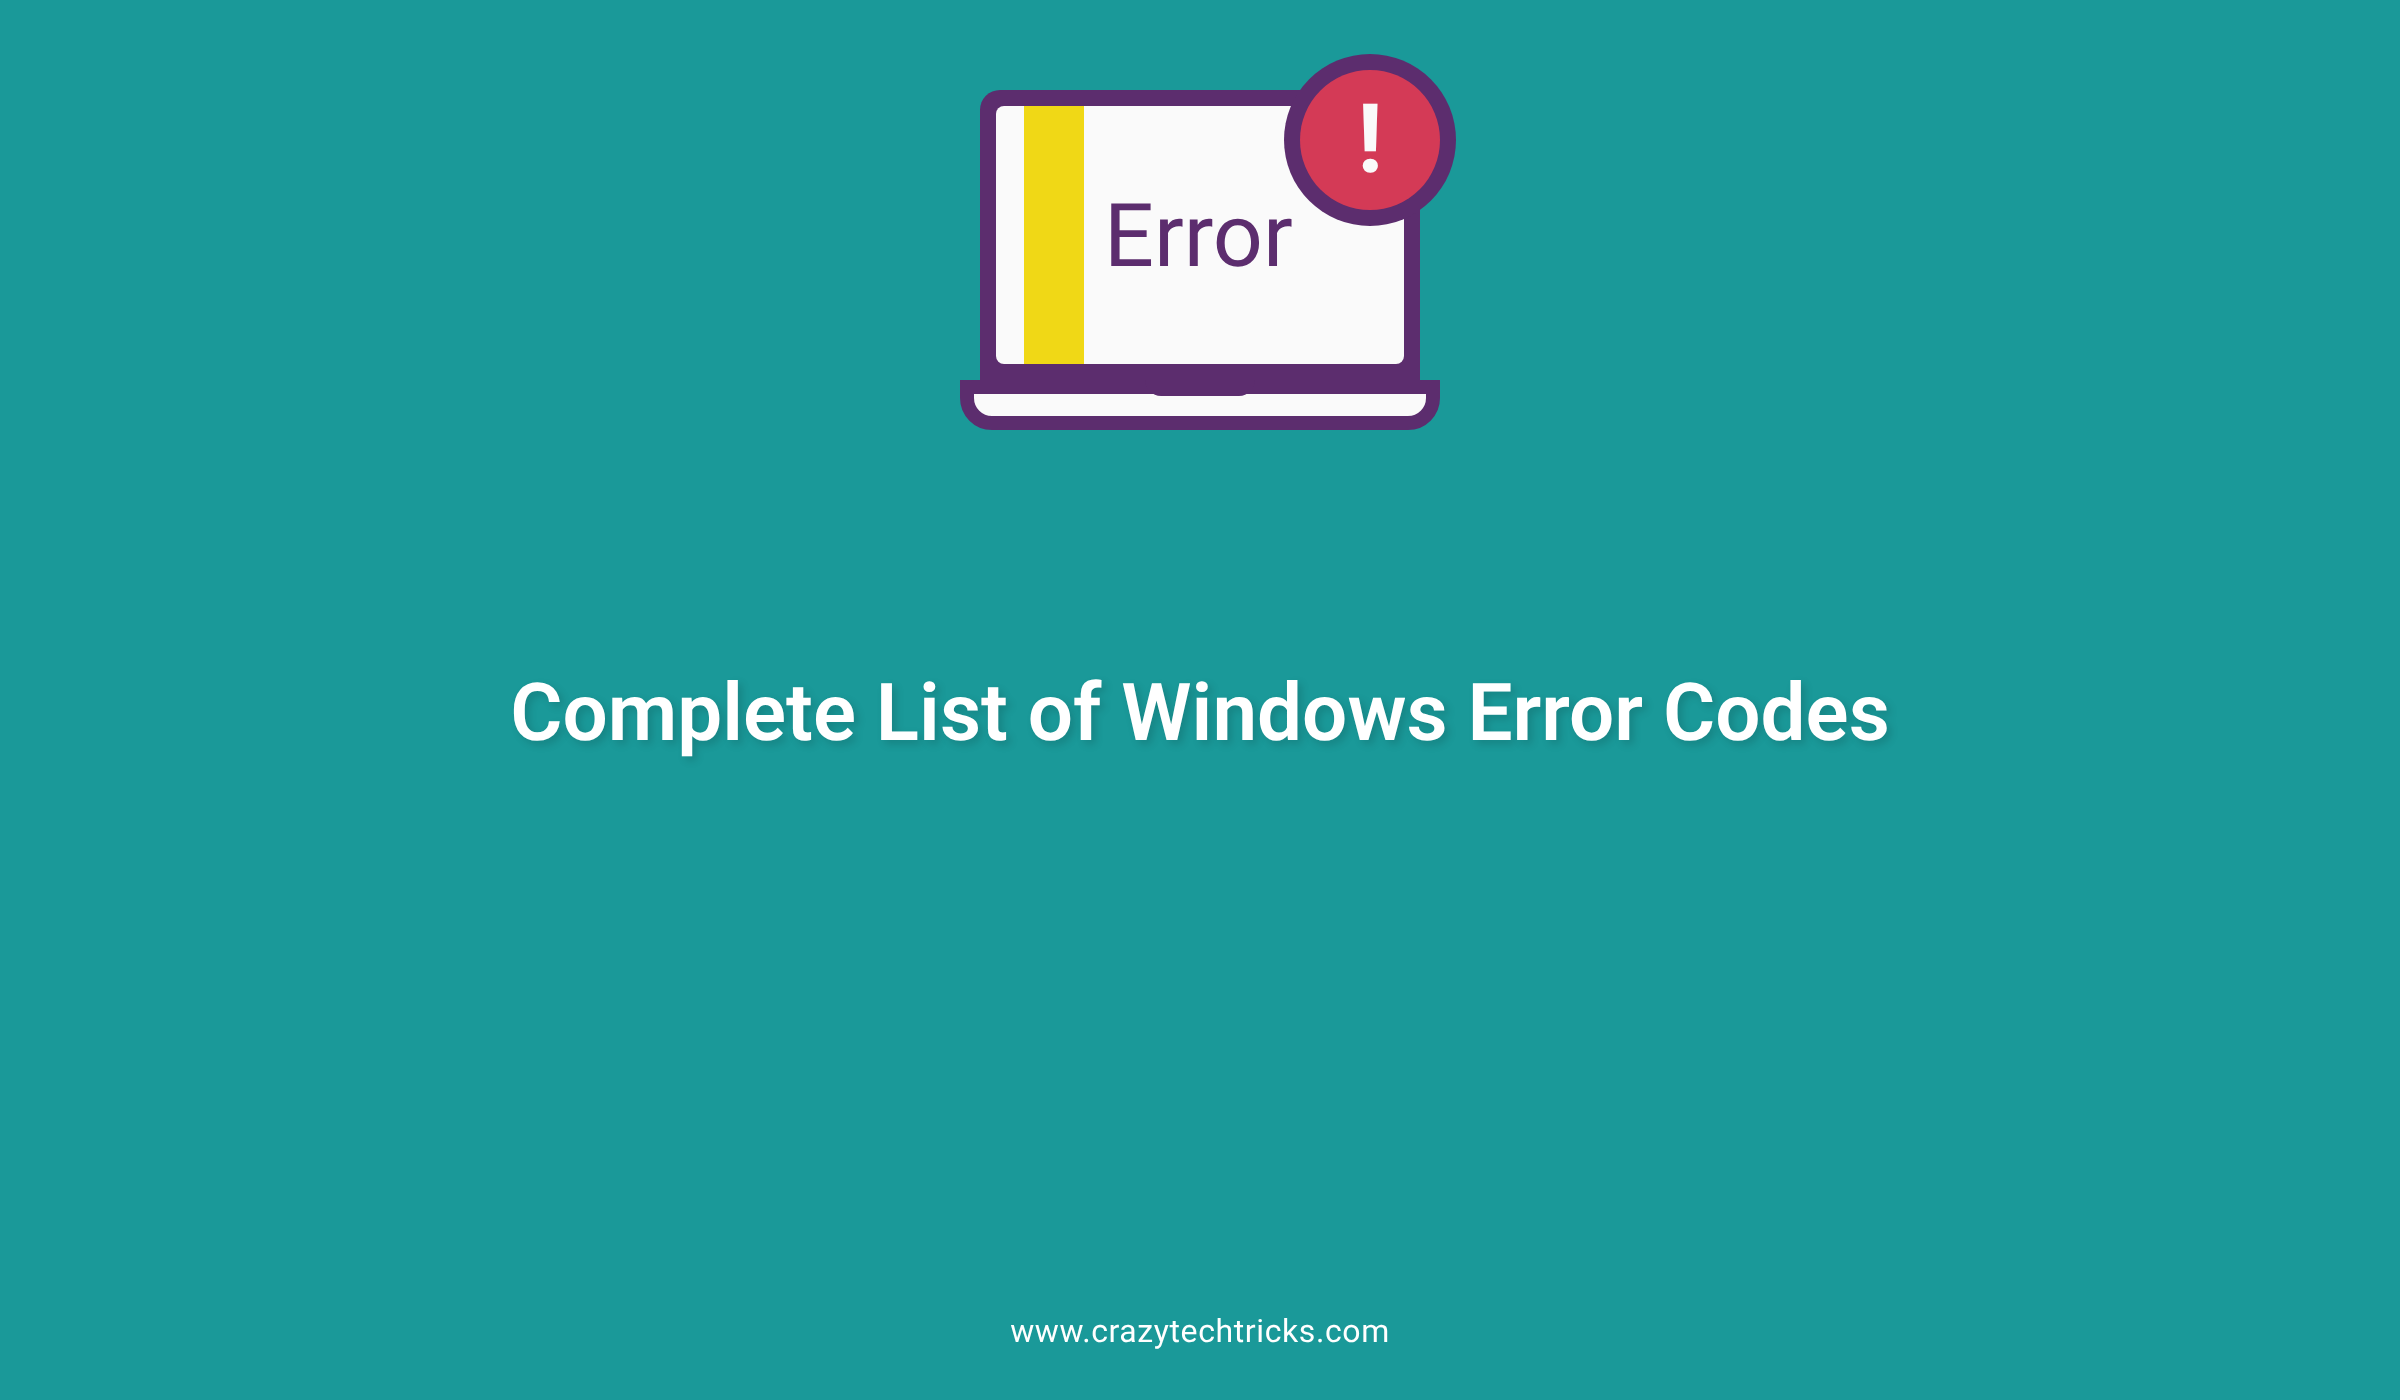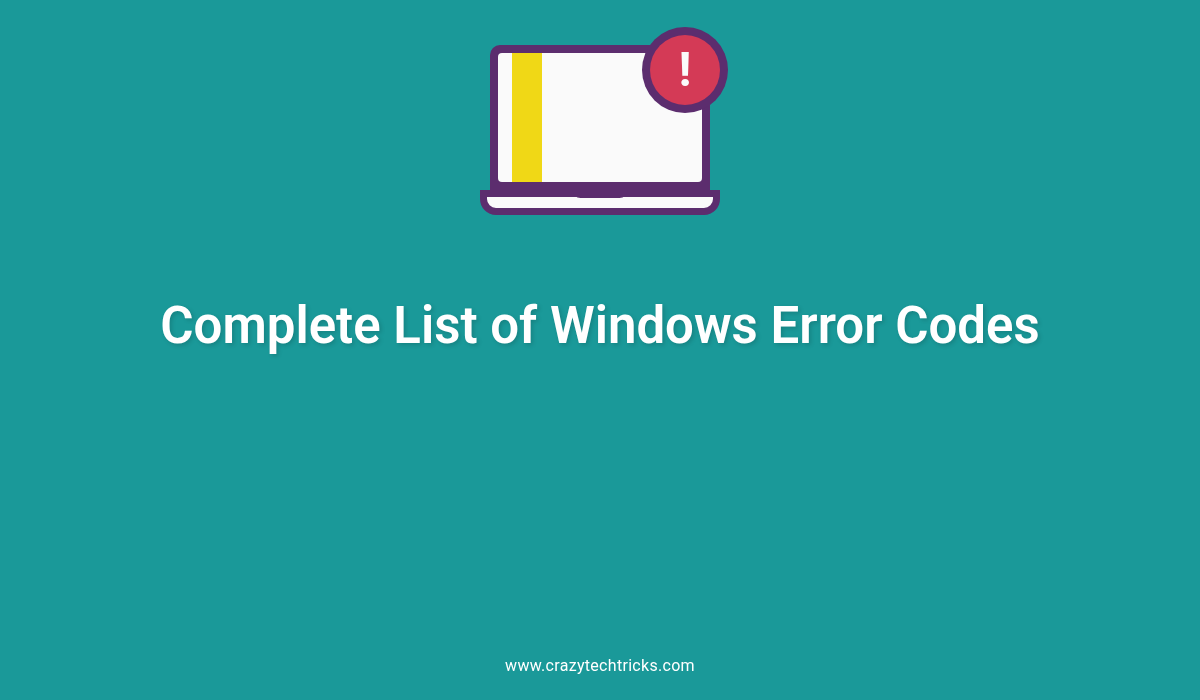--- a/index.html
+++ b/index.html
@@ -102,45 +102,46 @@
       justify-content: center;
     }
     .exclaim {
       font-size: 48px;
       color: #fafafa;
       font-weight: bold;
       line-height: 1;
     }
     .title {
       color: #ffffff;
-      font-size: 51px;
+      font-size: 40px;
       font-weight: 600;
       text-align: center;
       line-height: 1.3;
       text-shadow: 2px 2px 4px rgba(0,0,0,0.15);
-      margin-top: 38px;
+      margin-top: 76px;
       margin-bottom: auto;
       padding: 0 80px;
     }
     .footer-url {
       color: #ffffff;
       font-size: 16px;
       font-weight: 400;
       margin-bottom: 25px;
       letter-spacing: 0.3px;
     }
   </style>
 </head>
 <body>
 
 <div class="icon-container">
   <div class="laptop">
     <div class="screen-outer">
       <div class="screen-inner">
         <div class="yellow-stripe"></div>
+        <div class="error-text">Error</div>
       </div>
     </div>
     <div class="laptop-base">
       <div class="laptop-notch"></div>
     </div>
     <div class="alert-badge">
       <div class="alert-inner">
         <span class="exclaim">!</span>
       </div>
     </div>

